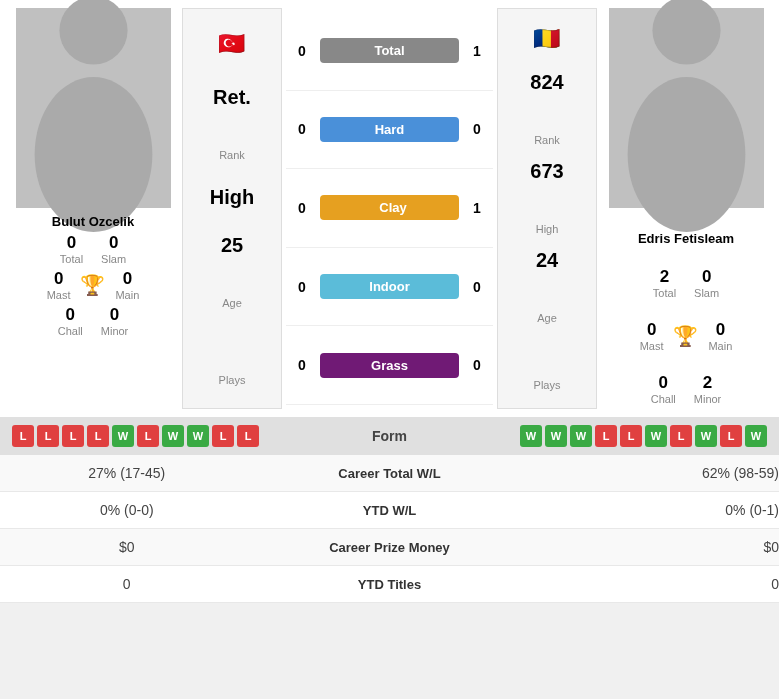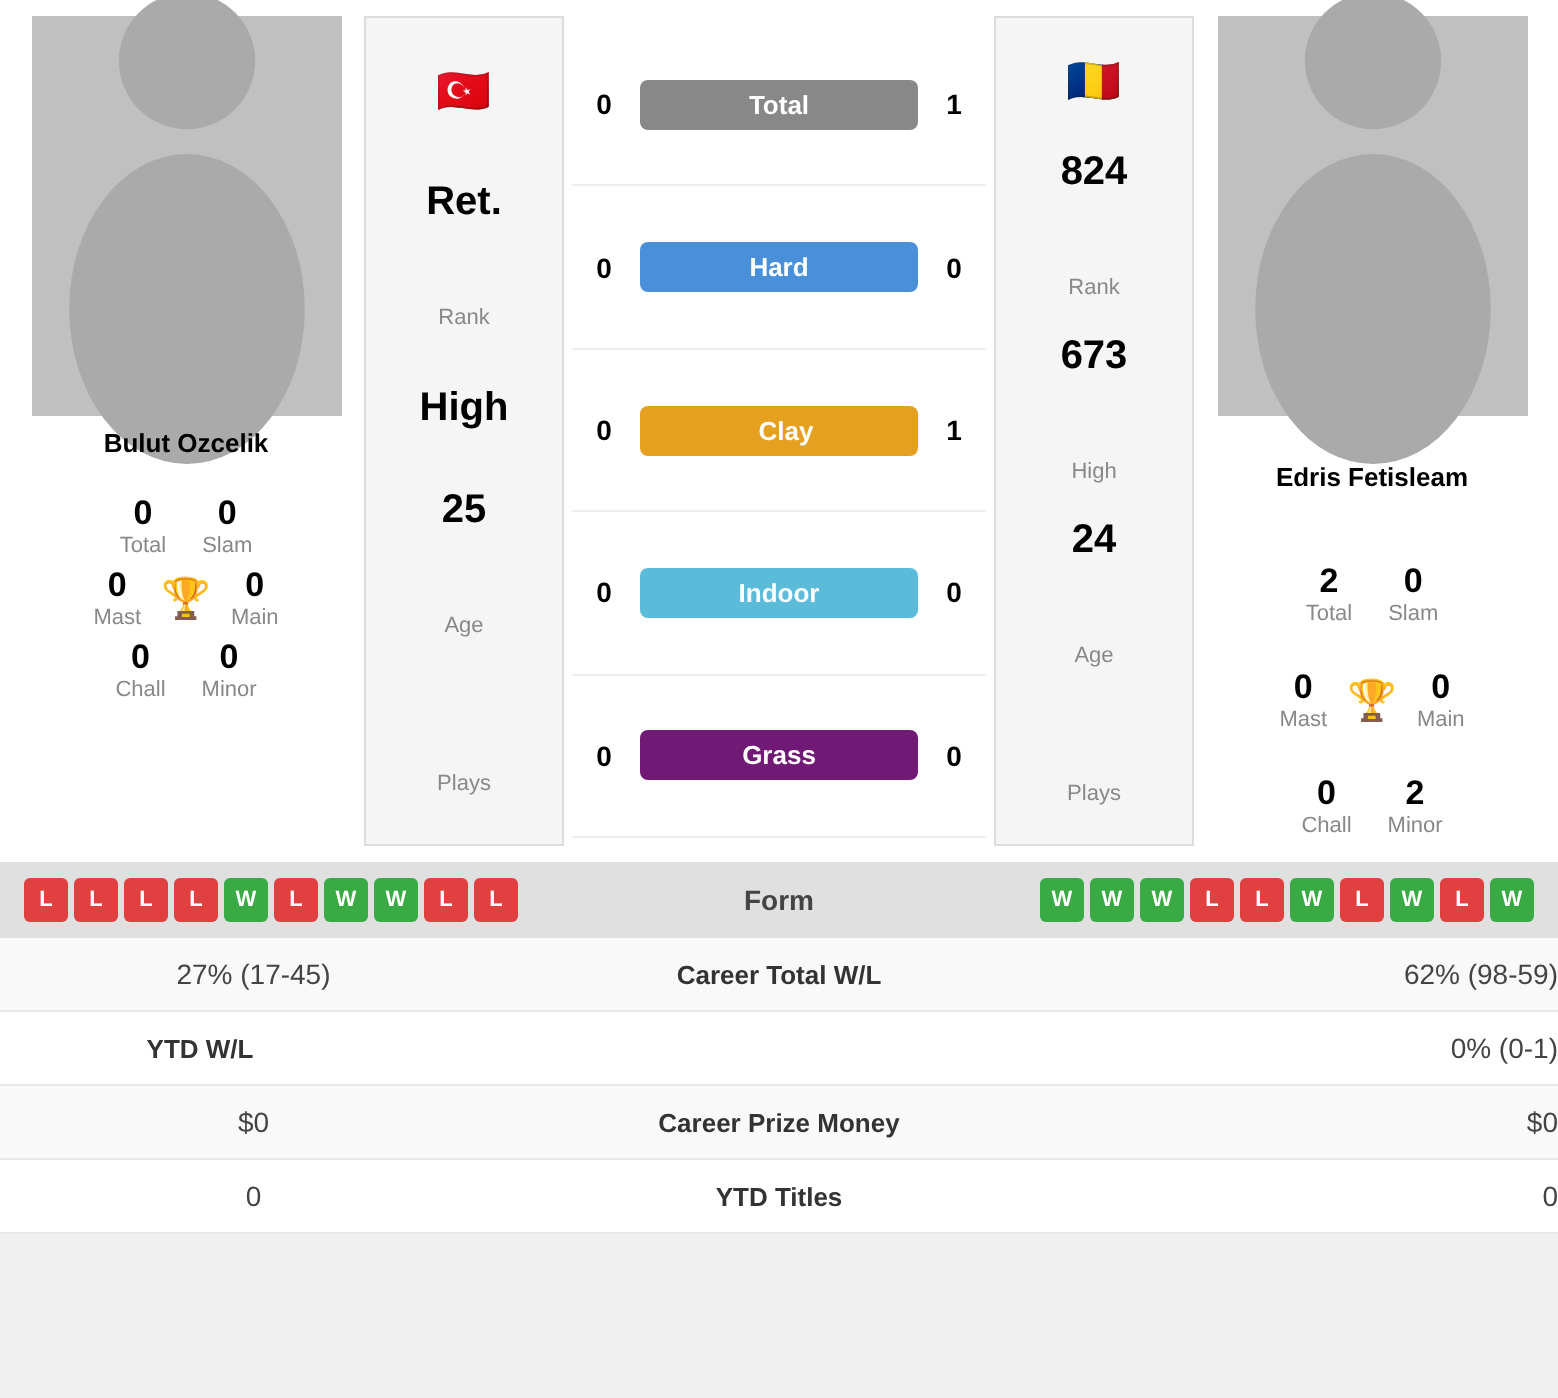--- a/index.html
+++ b/index.html
@@ -63,21 +63,21 @@
       flex: 1;
       text-align: center;
       padding: 5px;
       border-radius: 4px;
       font-size: 13px;
       font-weight: bold;
       color: #fff;
       margin: 0 4px;
     }
 
-    .player-name-below { font-size: 13px; font-weight: bold; text-align: center; margin-bottom: 18px; }
+    .player-name-below { font-size: 13px; font-weight: bold; text-align: center; margin-bottom: 4px; }
   </style>
 </head>
 <body>
 
 <div class="container">
 
   <div style="display:flex; background:#fff; padding:8px; gap:4px; align-items:stretch;">
 
     <div style="display:flex; flex-direction:column; align-items:center; width:170px; flex-shrink:0;">
       <div class="silhouette">
@@ -255,20 +255,21 @@
       </div>
   </div>
 
   <div class="stats-rows" id="stats-rows-container">
       <div class="stats-row">
     <div class="stats-row-left">27% (17-45)</div>
     <div class="stats-row-center"><strong>Career Total W/L</strong></div>
     <div class="stats-row-right">62% (98-59)</div>
   </div>
       <div class="stats-row">
+    <div class="stats-row-left">0% (0-0)</div>
     <div class="stats-row-center"><strong>YTD W/L</strong></div>
     <div class="stats-row-right">0% (0-1)</div>
   </div>
       <div class="stats-row">
     <div class="stats-row-left">$0</div>
     <div class="stats-row-center"><strong>Career Prize Money</strong></div>
     <div class="stats-row-right">$0</div>
   </div>
       <div class="stats-row">
     <div class="stats-row-left">0</div>

